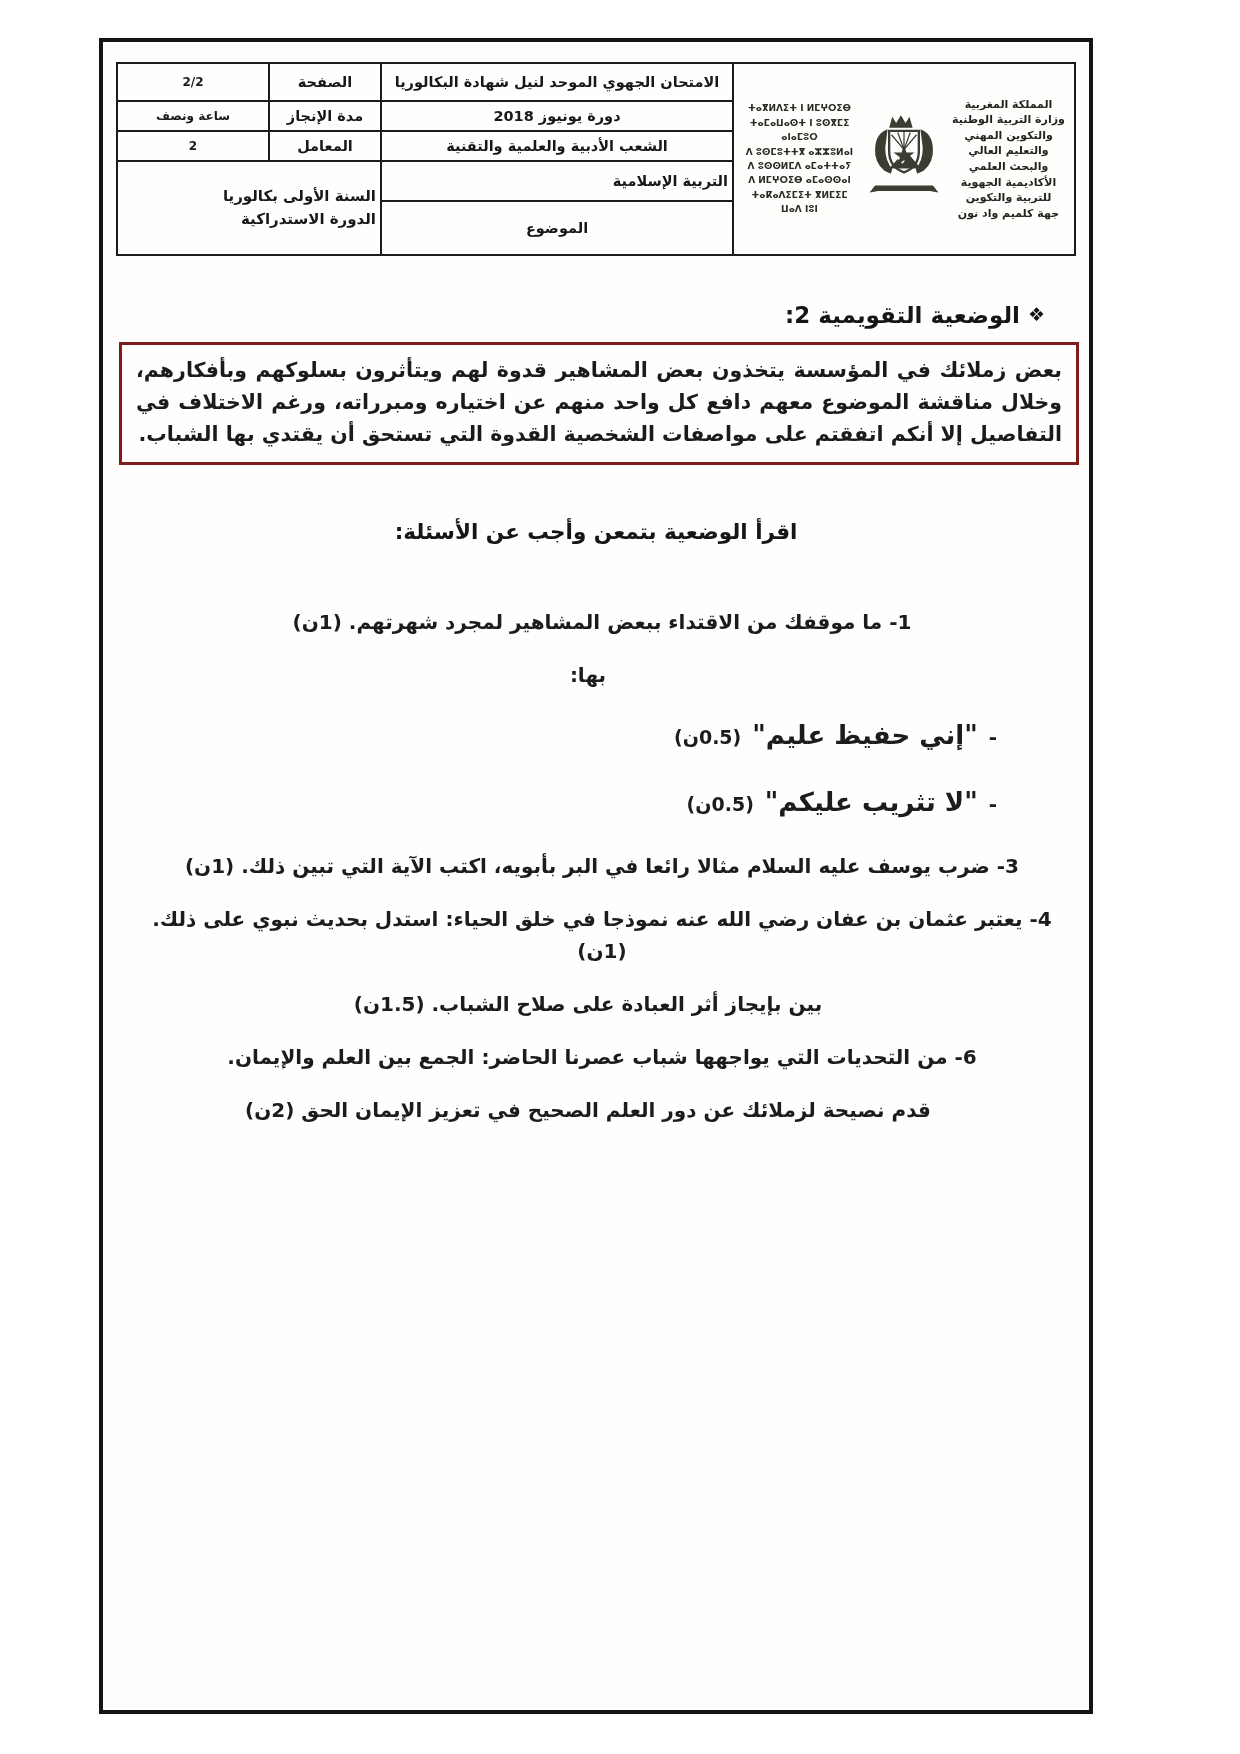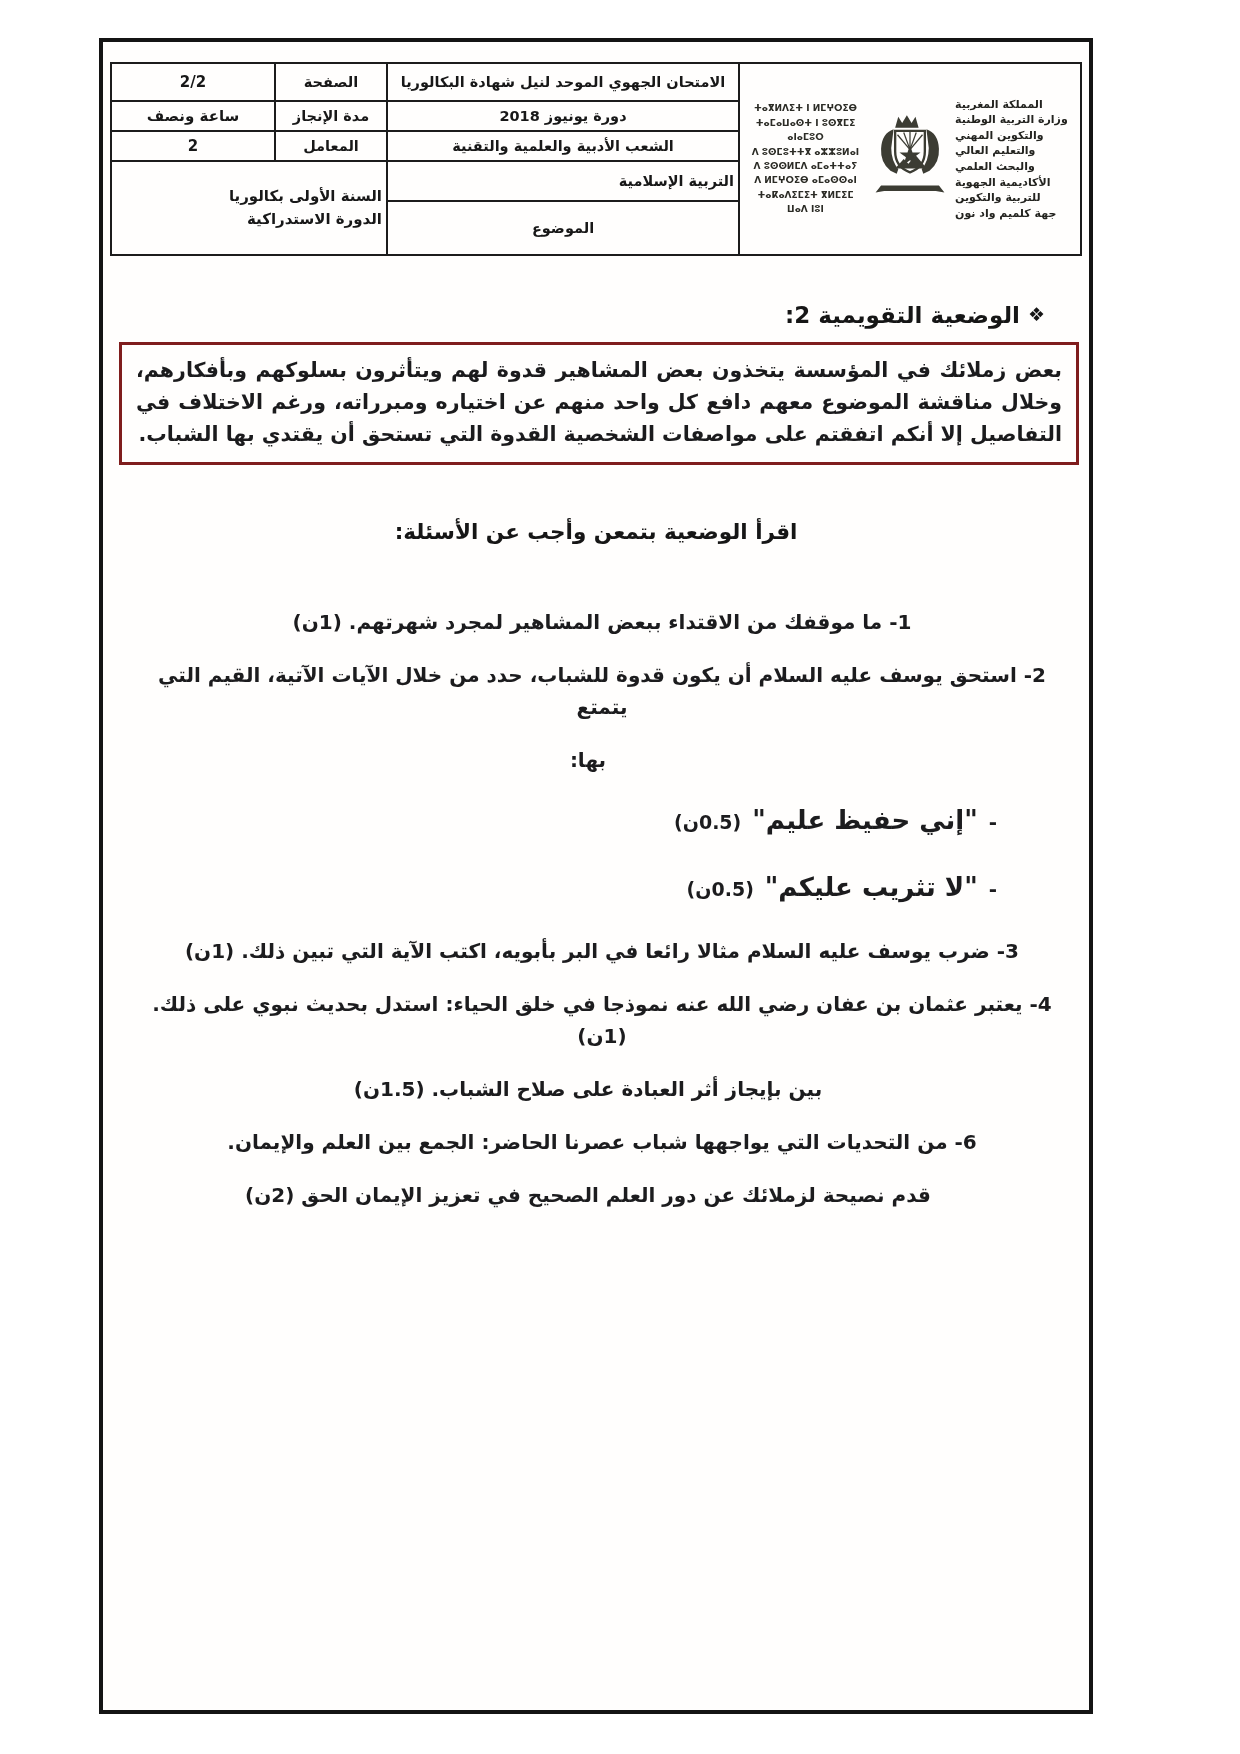--- a/index.html
+++ b/index.html
@@ -20,30 +20,30 @@
     border-collapse:collapse;margin:20px auto 0 auto;width:958px;
     table-layout:fixed;direction:rtl;font-weight:bold;color:#181818;
   }
   .header-table td{
     border:2.5px solid #1c1c1c;text-align:center;vertical-align:middle;
     padding:2px 4px;box-sizing:border-box;
   }
   td.logo-cell{width:342px;}
   td.mid-cell{width:352px;font-size:14.5px;}
   td.lbl-cell{width:112px;font-size:14.5px;}
-  td.val-cell{width:164px;font-size:15px;}
+  td.val-cell{width:152px;font-size:12px;}
   tr.r1 td{height:38px;}
   tr.r2 td{height:30px;}
   tr.r3 td{height:30px;}
   tr.r4 td{height:40px;text-align:right;}
   tr.r5 td{height:54px;}
   td.level-cell{font-size:15px;line-height:1.55;}
 
   .authority{display:flex;flex-direction:row;justify-content:space-between;align-items:center;gap:2px;padding:3px 2px;}
-  .ar-block{flex:1;font-size:11px;line-height:1.42;text-align:left;color:#23231f;}
+  .ar-block{flex:1;font-size:11px;line-height:1.42;text-align:center;color:#23231f;}
   .tz-block{flex:1;font-size:9px;line-height:1.6;text-align:center;color:#2c2c26;}
   .emblem{flex:0 0 auto;width:86px;height:100px;}
 
   
   .section-title{
     margin-top:46px;padding-right:44px;direction:rtl;
     font-size:23px;font-weight:bold;color:#161616;
   }
   .section-title .bullet{font-size:19px;margin-left:8px;vertical-align:2px;}
 
@@ -147,21 +147,20 @@
       <span class="bullet">❖</span><span>الوضعية التقويمية 2:</span>
     </div>
 
     <div class="situation-box">بعض زملائك في المؤسسة يتخذون بعض المشاهير قدوة لهم ويتأثرون بسلوكهم وبأفكارهم، وخلال مناقشة الموضوع معهم دافع كل واحد منهم عن اختياره ومبرراته، ورغم الاختلاف في التفاصيل إلا أنكم اتفقتم على  مواصفات الشخصية القدوة التي تستحق أن يقتدي بها الشباب.</div>
 
     <div class="instruction">اقرأ الوضعية بتمعن وأجب عن الأسئلة:</div>
 
     <div class="questions">
       <div class="q-line">1- ما موقفك من الاقتداء ببعض المشاهير لمجرد شهرتهم.  (1ن)</div>
 
-      <div class="q-line">2- استحق يوسف عليه السلام أن يكون قدوة للشباب، حدد من خلال الآيات الآتية، القيم التي يتمتع</div>
       <div class="q-line cont">بها:</div>
 
       <div class="verse-line">
         <span>-</span>
         <span class="quran">"إني حفيظ عليم"</span>
         <span class="score">(0.5ن)</span>
       </div>
 
       <div class="verse-line">
         <span>-</span>

